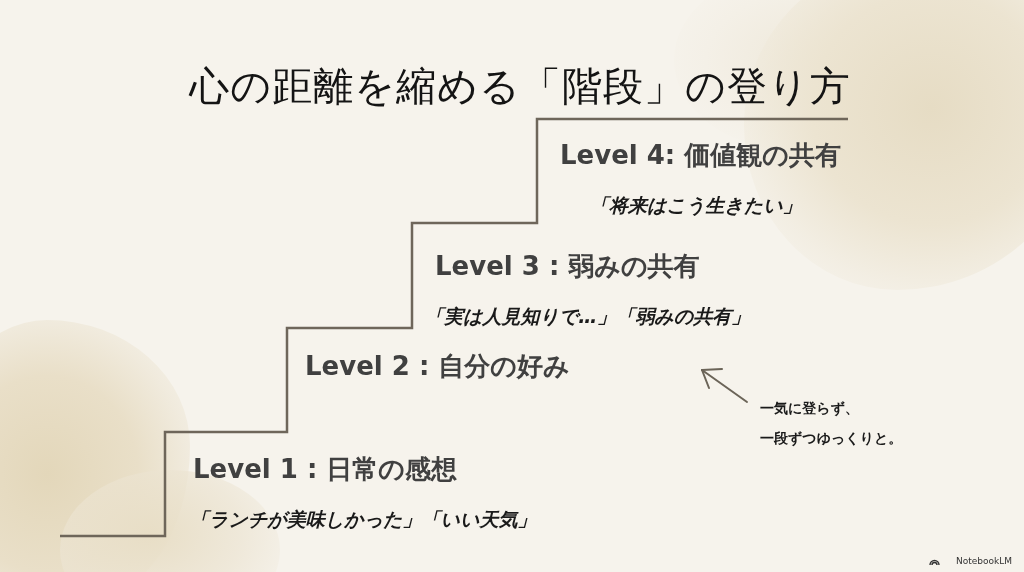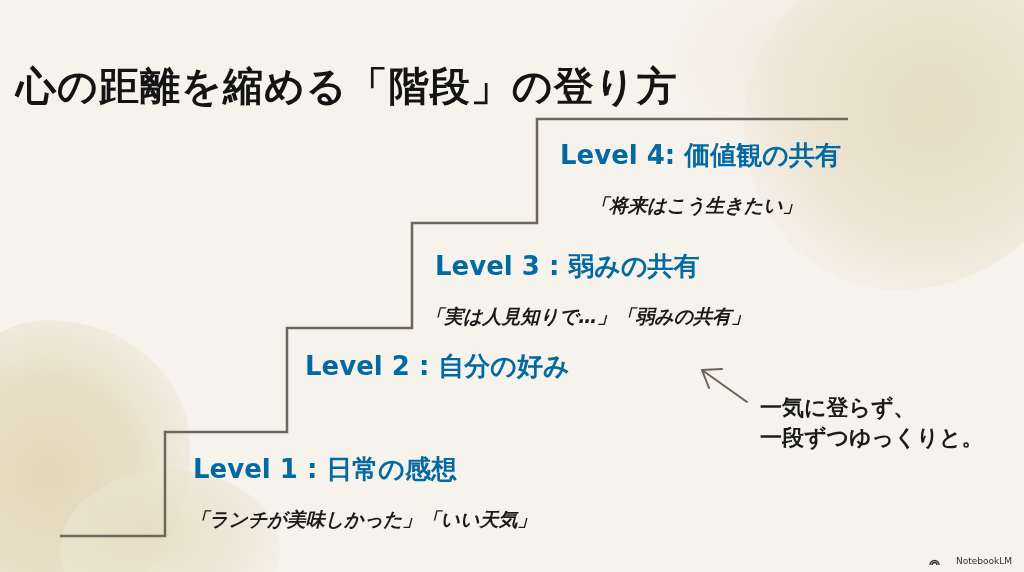--- a/index.html
+++ b/index.html
@@ -24,43 +24,43 @@
       left: -70px; top: 320px; width: 260px; height: 280px;
       background: radial-gradient(ellipse at 45% 55%, #e3d7ba 0%, #e9dfc8 45%, rgba(238,231,215,0.7) 70%, rgba(246,243,236,0) 90%);
       border-radius: 45% 55% 40% 60% / 55% 45% 55% 45%;
     }
     .blob-bl2 {
       left: 60px; top: 470px; width: 220px; height: 160px;
       background: radial-gradient(ellipse at 40% 40%, #e8dec6 0%, rgba(236,228,210,0.7) 50%, rgba(246,243,236,0) 85%);
       border-radius: 50%;
     }
     .title {
-      position: absolute; left: 0; right: 0; top: 32px; text-align: left;
+      position: absolute; left: 0; right: 0; top: 32px; text-align: center;
       font-family: "DejaVu Serif", "Liberation Serif", serif;
-      font-weight: bold; font-size: 40px; letter-spacing: 1px; color: #141414; padding-left: 16px;
+      font-weight: normal; font-size: 40px; letter-spacing: 1px; color: #141414; padding-left: 16px;
     }
     svg.stairs { position: absolute; left: 0; top: 0; }
     .level { position: absolute; }
     .level .heading {
-      font-weight: bold; font-size: 26px; color: #0369a1; white-space: nowrap;
+      font-weight: bold; font-size: 26px; color: #404040; white-space: nowrap;
     }
     .level .examples {
       font-weight: bold; font-size: 19px; color: #1a1a1a; white-space: nowrap; margin-top: 20px; font-style: italic;
     }
     .lv4 { left: 560px; top: 138px; }
     .lv4 .examples { margin-left: 30px; }
     .lv3 { left: 435px; top: 249px; }
     .lv3 .examples { margin-left: -10px; }
     .lv2 { left: 305px; top: 349px; }
     .lv2 .examples { margin-left: -20px; }
     .lv1 { left: 193px; top: 452px; }
     .lv1 .examples { margin-left: -3px; }
     .note {
       position: absolute; left: 760px; top: 393px;
-      font-weight: bold; font-size: 22px; line-height: 30px; color: #1a1a1a; white-space: nowrap;
+      font-weight: bold; font-size: 14px; line-height: 30px; color: #1a1a1a; white-space: nowrap;
     }
     .brand {
       position: absolute; right: 12px; bottom: 6px; font-size: 9px; color: #333;
       display: flex; align-items: center; gap: 16px;
     }
   </style>
 </head>
 <body>
 
 <div class="bg-blob blob-tr2"></div>

